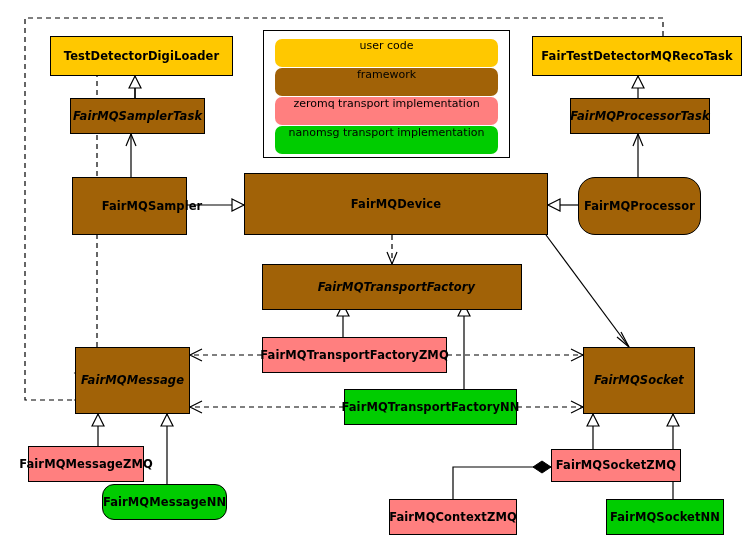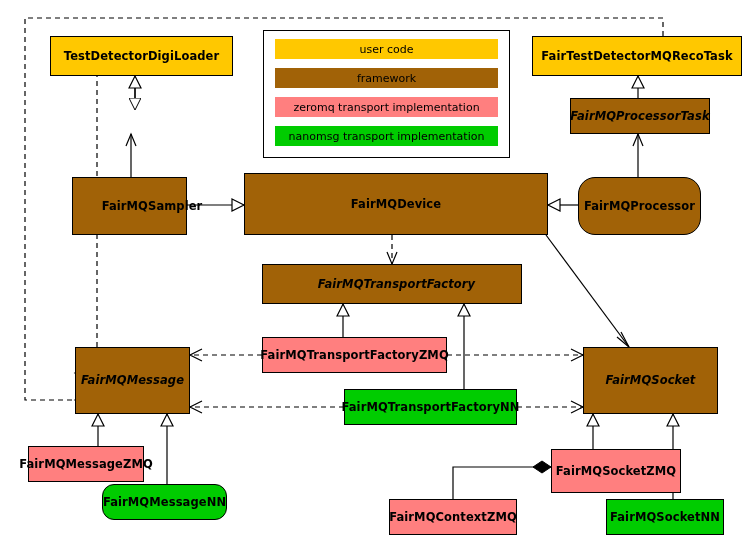--- a/index.html
+++ b/index.html
@@ -58,27 +58,27 @@
     height: 126px;
     background: #ffffff;
     border: 1px solid #000000;
     z-index: 4;
     padding: 0;
   }
   .legend-row {
     position: absolute;
     left: 11px;
     width: 223px;
-    height: 20px;
+    height: 28px;
     display: flex;
-    align-items: center;
     justify-content: center;
     font-size: 11px;
     font-weight: normal;
     color: #000000;
+    border-radius: 7px;
   }
   .legend-row.r0 { top: 8px; }
   .legend-row.r1 { top: 37px; }
   .legend-row.r2 { top: 66px; }
   .legend-row.r3 { top: 95px; }
 </style>
 </head>
 <body>
 
 <div id="diagram">
@@ -165,66 +165,69 @@
   </svg>
 
   <div class="node c-user" style="left:50px; top:36px; width:183px; height:40px;">
     <span>TestDetectorDigiLoader</span>
   </div>
 
   <div class="node c-user" style="left:532px; top:36px; width:210px; height:40px;">
     <span>FairTestDetectorMQRecoTask</span>
   </div>
 
+  <div class="node c-framework italic" style="left:70px; top:98px; width:135px; height:36px;">
+    <span>FairMQSamplerTask</span>
+  </div>
 
   <div class="node c-framework italic" style="left:570px; top:98px; width:140px; height:36px;">
     <span>FairMQProcessorTask</span>
   </div>
 
   <div class="node c-framework" style="left:72px; top:177px; width:115px; height:58px;padding-left:48px;">
     <span>FairMQSampler</span>
   </div>
 
   <div class="node c-framework" style="left:244px; top:173px; width:304px; height:62px;">
     <span>FairMQDevice</span>
   </div>
 
   <div class="node c-framework" style="left:578px; top:177px; width:123px; height:58px;border-radius:17px;">
     <span>FairMQProcessor</span>
   </div>
 
-  <div class="node c-framework italic" style="left:262px; top:264px; width:260px; height:40px;padding-left:12px;">
+  <div class="node c-framework italic" style="left:262px; top:264px; width:260px; height:46px;padding-left:12px;">
     <span>FairMQTransportFactory</span>
   </div>
 
   <div class="node c-zeromq" style="left:262px; top:337px; width:185px; height:36px;">
     <span>FairMQTransportFactoryZMQ</span>
   </div>
 
   <div class="node c-nanomsg" style="left:344px; top:389px; width:173px; height:36px;">
     <span>FairMQTransportFactoryNN</span>
   </div>
 
   <div class="node c-framework italic" style="left:75px; top:347px; width:115px; height:67px;">
     <span>FairMQMessage</span>
   </div>
 
-  <div class="node c-framework italic" style="left:583px; top:347px; width:135px; height:67px;">
+  <div class="node c-framework italic" style="left:583px; top:347px; width:112px; height:67px;">
     <span>FairMQSocket</span>
   </div>
 
   <div class="node c-zeromq" style="left:28px; top:446px; width:116px; height:36px;">
     <span>FairMQMessageZMQ</span>
   </div>
 
   <div class="node c-nanomsg" style="left:102px; top:484px; width:125px; height:36px;border-radius:12px;">
     <span>FairMQMessageNN</span>
   </div>
 
-  <div class="node c-zeromq" style="left:551px; top:449px; width:130px; height:44px;">
+  <div class="node c-zeromq" style="left:551px; top:449px; width:130px; height:33px;">
     <span>FairMQSocketZMQ</span>
   </div>
 
   <div class="node c-nanomsg" style="left:606px; top:499px; width:118px; height:36px;">
     <span>FairMQSocketNN</span>
   </div>
 
   <div class="node c-zeromq" style="left:389px; top:499px; width:128px; height:36px;">
     <span>FairMQContextZMQ</span>
   </div>

